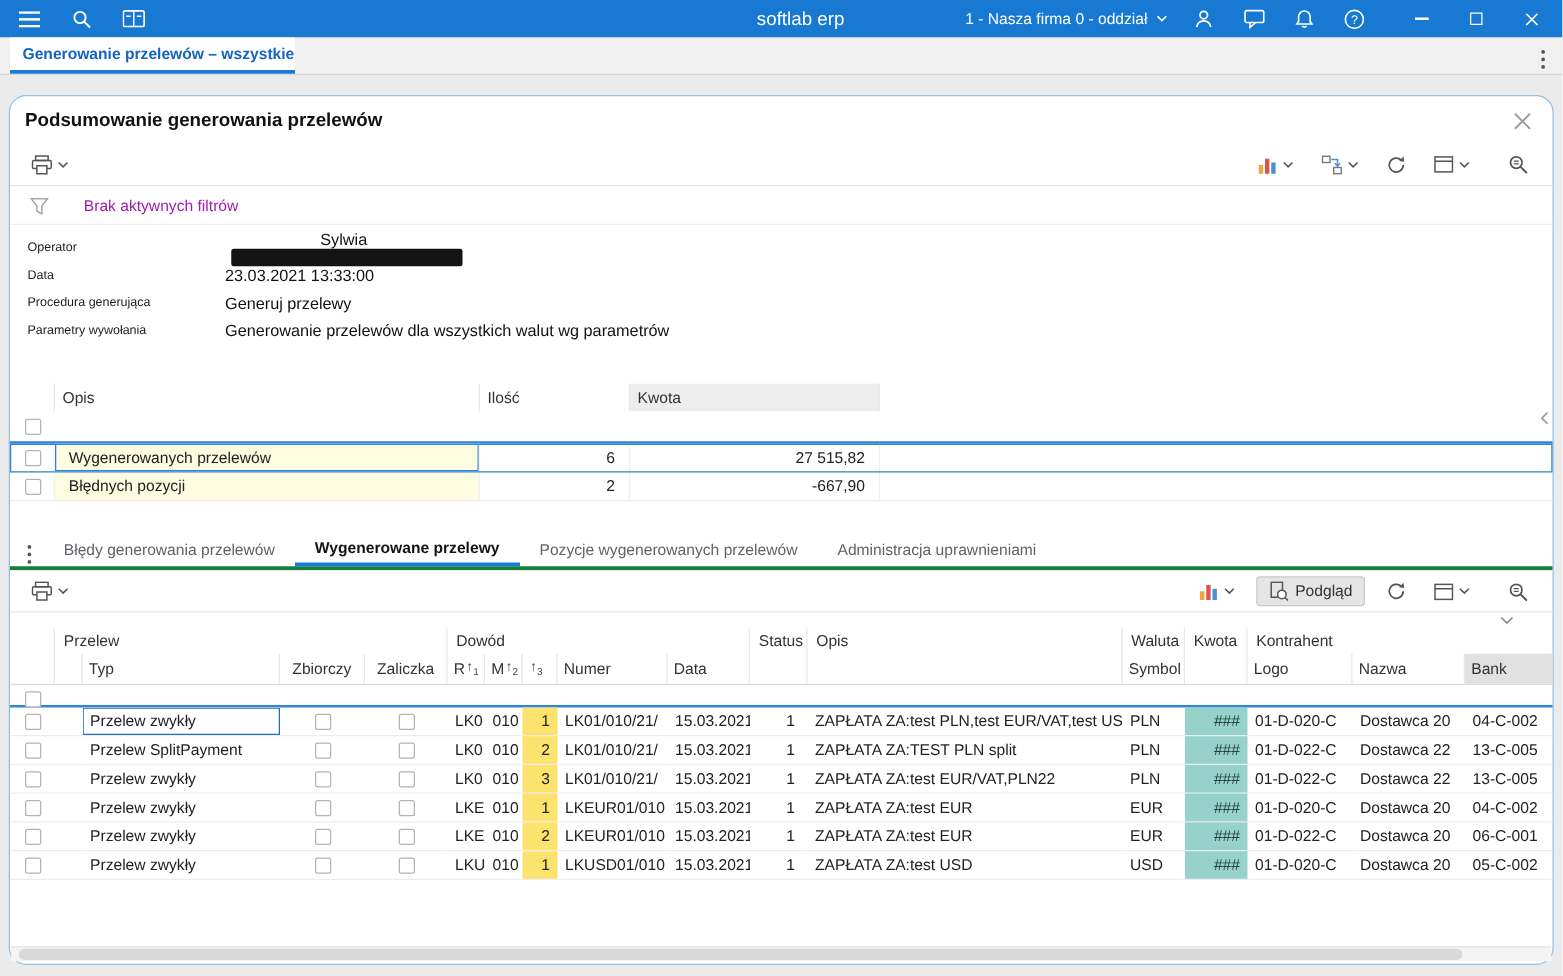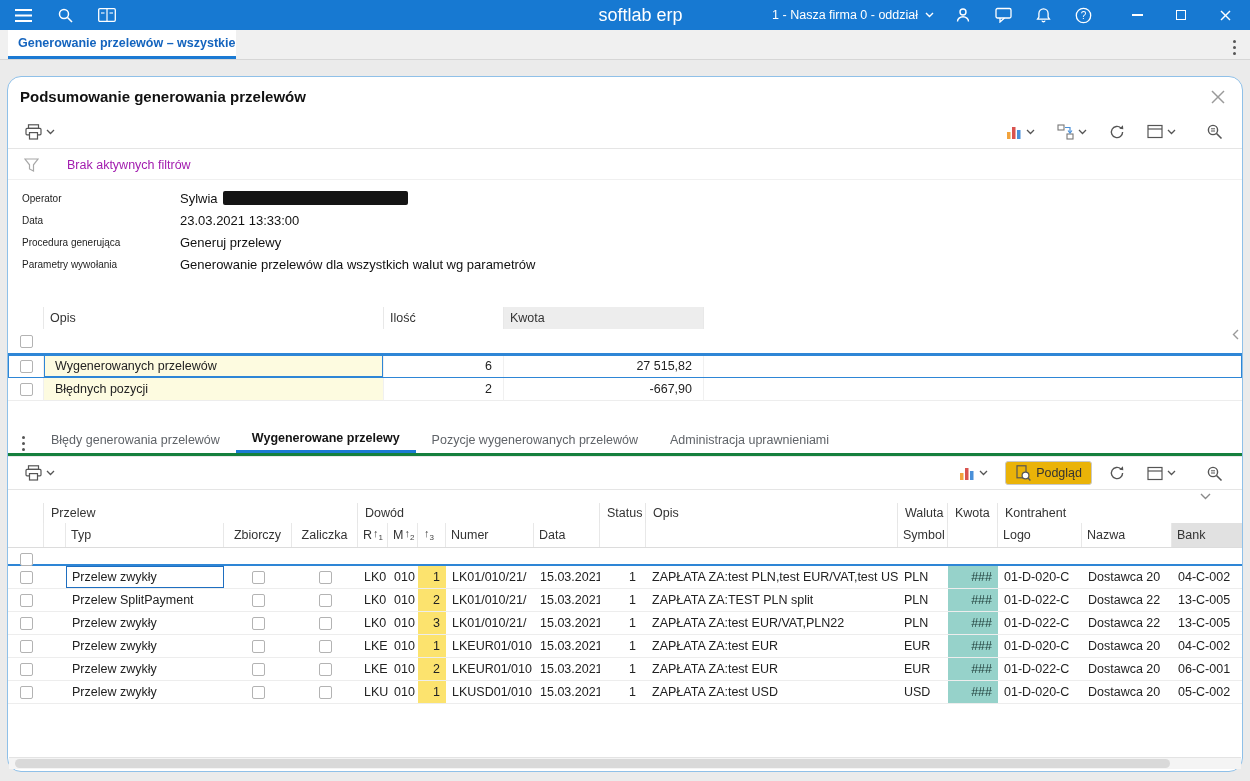--- a/index.html
+++ b/index.html
@@ -3,21 +3,21 @@
 <meta charset="utf-8">
 <style>
   * { box-sizing: border-box; margin:0; padding:0; }
   html,body { width:1250px; height:781px; overflow:hidden; }
   body { font-family:"Liberation Sans", sans-serif; background:#ebebeb; position:relative; font-size:12.5px; color:#222; }
 
   
   .topbar { position:absolute; top:0; left:0; width:1250px; height:30px; background:#1779d2; display:flex; align-items:center; color:#fff; }
   .topbar .lgrp { display:flex; align-items:center; gap:20px; padding-left:12px; }
   .tb-ic { display:flex; align-items:center; justify-content:center; width:22px; height:22px; cursor:pointer; }
-  .topbar-title { position:absolute; left:0; right:0; text-align:center; font-size:18px; pointer-events:none;margin-left:31px; }
+  .topbar-title { position:absolute; left:0; right:0; text-align:center; font-size:15px; pointer-events:none;margin-left:31px; }
   .topbar .rgrp { position:absolute; right:0; top:0; height:30px; display:flex; align-items:center; gap:18px; padding-right:14px;margin-left:44px; }
   .company { display:flex; align-items:center; gap:7px; font-size:12.5px; cursor:pointer; }
   .winbtns { display:flex; align-items:center; gap:22px; margin-left:14px; }
   .minbar { width:11px; height:2px; background:#fff; }
   .maxbox { width:10px; height:10px; border:1.3px solid #fff; }
 
   
   .tabbar { position:absolute; top:30px; left:0; width:1250px; height:30px; background:#f0f0f0; border-bottom:1px solid #d6d6d6; display:flex; align-items:stretch; }
   .main-tab { margin-left:8px; width:228px; background:#fff; border-bottom:3px solid #1b7ad3; color:#1464be; font-weight:700; font-size:12.5px; display:flex; align-items:center; padding:0 10px; white-space:nowrap; overflow:hidden; cursor:pointer; }
   .tabbar .vdots { position:absolute; right:14px; top:8px; }
@@ -29,29 +29,29 @@
   .panel { position:absolute; left:7px; top:76px; width:1236px; height:696px; background:#fff; border:1px solid #8fc0e8; border-radius:14px; }
 
   .p-title { position:absolute; left:12px; top:11px; font-size:15px; font-weight:700; color:#111; }
   .p-close { position:absolute; right:14px; top:10px; width:20px; height:20px; display:flex; align-items:center; justify-content:center; cursor:pointer; }
 
   .toolbar { position:absolute; left:0; width:100%; height:34px; display:flex; align-items:center; padding:0 14px 0 12px; border-bottom:1px solid #e5e5e5; }
   .toolbar1 { top:38px; }
   .toolbar2 { top:379px; border-top:1px solid #e9e9e9; }
   .tbtn { display:flex; align-items:center; gap:4px; padding:3px 5px; cursor:pointer; }
   .tright { margin-left:auto; display:flex; align-items:center; gap:12px; }
-  .preview-btn { display:flex; align-items:center; gap:5px; border:1px solid #c9c9c9; border-radius:3px; padding:3px 9px; font-size:12.5px; color:#333; cursor:pointer; background:#eab308; }
+  .preview-btn { display:flex; align-items:center; gap:5px; border:1px solid #c9c9c9; border-radius:3px; padding:3px 9px; font-size:12.5px; color:#333; cursor:pointer; background:#e5e5e5; }
 
   .filterbar { position:absolute; top:73px; left:0; width:100%; height:30px; display:flex; align-items:center; gap:28px; padding-left:16px; border-bottom:1px solid #f0f0f0; color:#a21caf; font-size:12.5px; }
 
   
   .details { position:absolute; top:110px; left:14px; right:14px; }
   .drow { display:flex; align-items:center; height:22px; }
   .dlabel { width:158px; font-weight:400; font-size:10px; color:#1d1d1d; }
-  .dvalue { font-size:13px; color:#111; display:flex; align-items:center; }
+  .dvalue { font-size:13px; color:#111; display:flex; align-items:center;flex-direction:column; }
   .redacted { display:inline-block; width:185px; height:14px; background:#141414; border-radius:2px; margin-left:5px; }
 
   
   .summary { position:absolute; top:230px; left:0; width:1234px; }
   .shead, .srow, .sselect { display:grid; grid-template-columns:36px 340px 120px 200px 1fr; }
   .shc { display:flex; align-items:center; padding:0 6px; height:22px; color:#333; border-right:1px solid #e8e8e8; }
   .shc.kwota-h { background:#ededed; }
   .sselect { height:26px; border-bottom:2px solid #2e86d6; }
   .sselect .scheck { display:flex; align-items:center; padding-left:12px; }
   .scell { display:flex; align-items:center; padding:0 11px; height:23px; white-space:nowrap; overflow:hidden; border-bottom:1px solid #ededed; border-right:1px solid #f0f0f0; }

